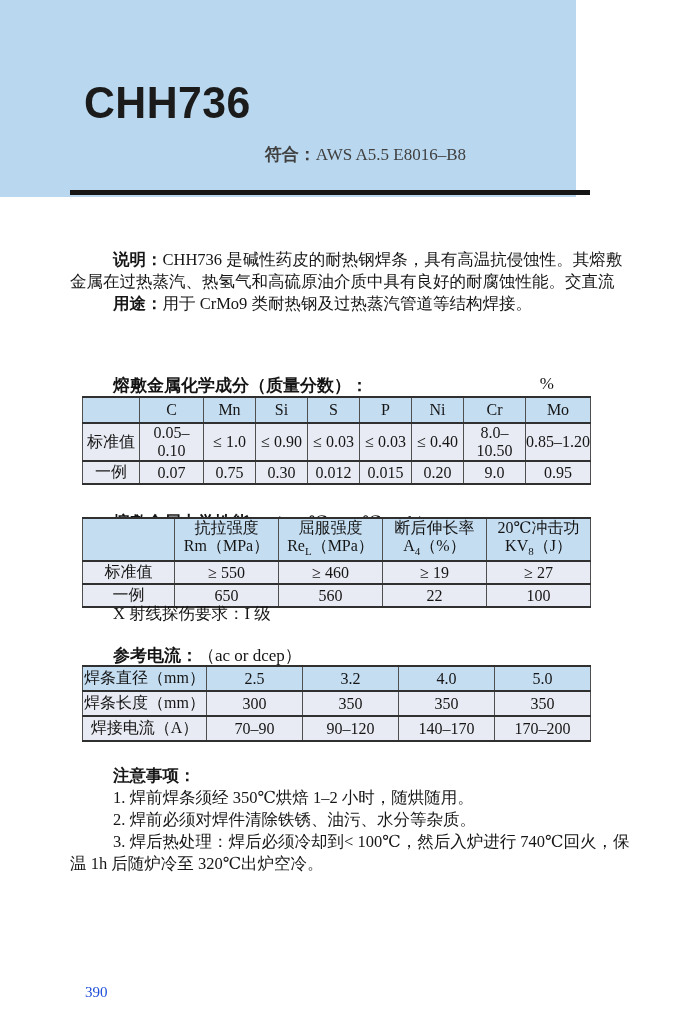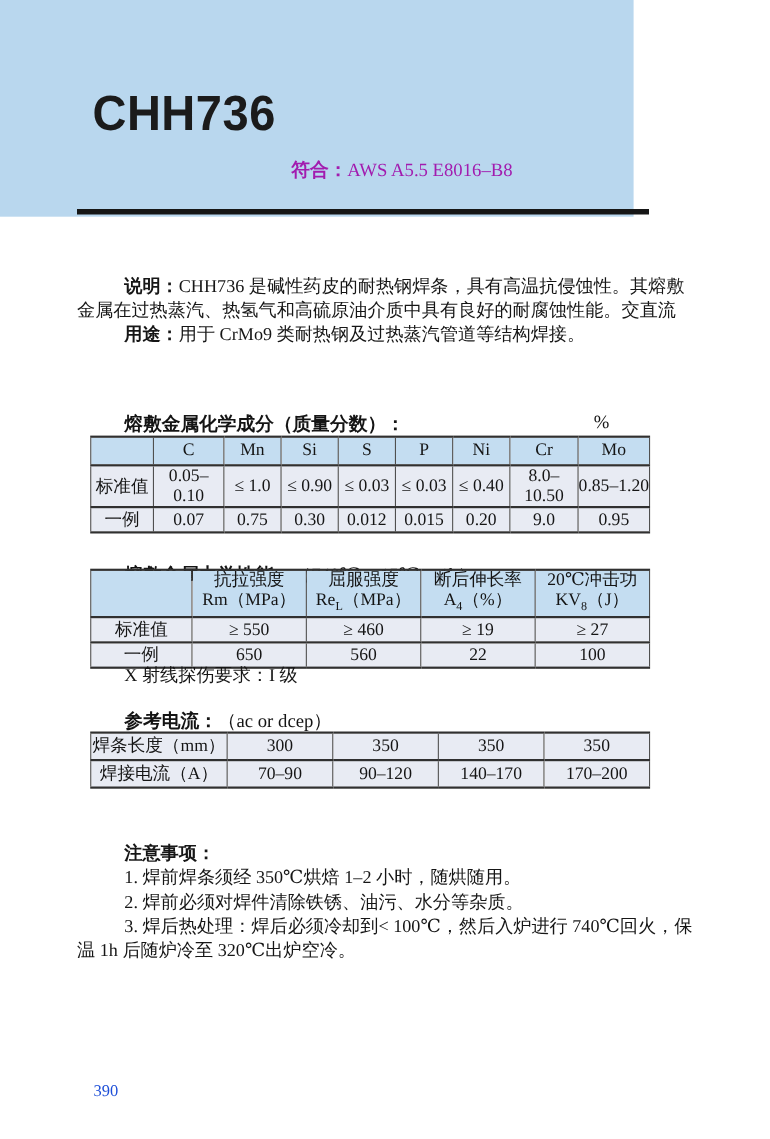--- a/index.html
+++ b/index.html
@@ -12,21 +12,21 @@
   .b { font-weight:bold; }
 
   
   .banner { position:absolute; left:0; top:0; width:576px; height:197px; background:#b9d7ee; }
   .brand {
     position:absolute; left:84px; top:80px;
     font-family:"Liberation Sans","DejaVu Sans",sans-serif; font-weight:bold;
     font-size:45px; letter-spacing:0.5px; color:#1b1b1b;
     transform:scaleX(0.95); transform-origin:left top; line-height:1;
   }
-  .compliance { position:absolute; right:110px; top:143px; font-size:17px; color:#a21caf; white-space:nowrap; }
+  .compliance { position:absolute; right:110px; top:143px; font-size:17px; color:#404040; white-space:nowrap; }
   .banner-rule { position:absolute; left:70px; top:190px; width:520px; height:5px; background:#161616; }
 
   
   .intro { position:absolute; left:70px; top:249px; width:530px; font-size:16.5px; line-height:22px; }
   .line { white-space:nowrap; }
   .ind { text-indent:43px; }
 
   
   .sec-title { position:absolute; font-size:17px; white-space:nowrap; color:#141414; }
   .chem-title { left:70px; top:374px; width:520px; display:flex; }
@@ -191,20 +191,27 @@
 
   <table class="tbl cur">
     <colgroup>
       <col style="width:124px">
         <col style="width:96px">
         <col style="width:96px">
         <col style="width:96px">
         <col style="width:96px">
     </colgroup>
     <tbody>
+        <tr>
+      <th class="hd">焊条直径（mm）</th>
+      <td class="hd">2.5</td>
+      <td class="hd">3.2</td>
+      <td class="hd">4.0</td>
+      <td class="hd">5.0</td>
+    </tr>
     <tr>
       <th class="lt">焊条长度（mm）</th>
       <td class="lt">300</td>
       <td class="lt">350</td>
       <td class="lt">350</td>
       <td class="lt">350</td>
     </tr>
     <tr>
       <th class="lt">焊接电流（A）</th>
       <td class="lt">70–90</td>

